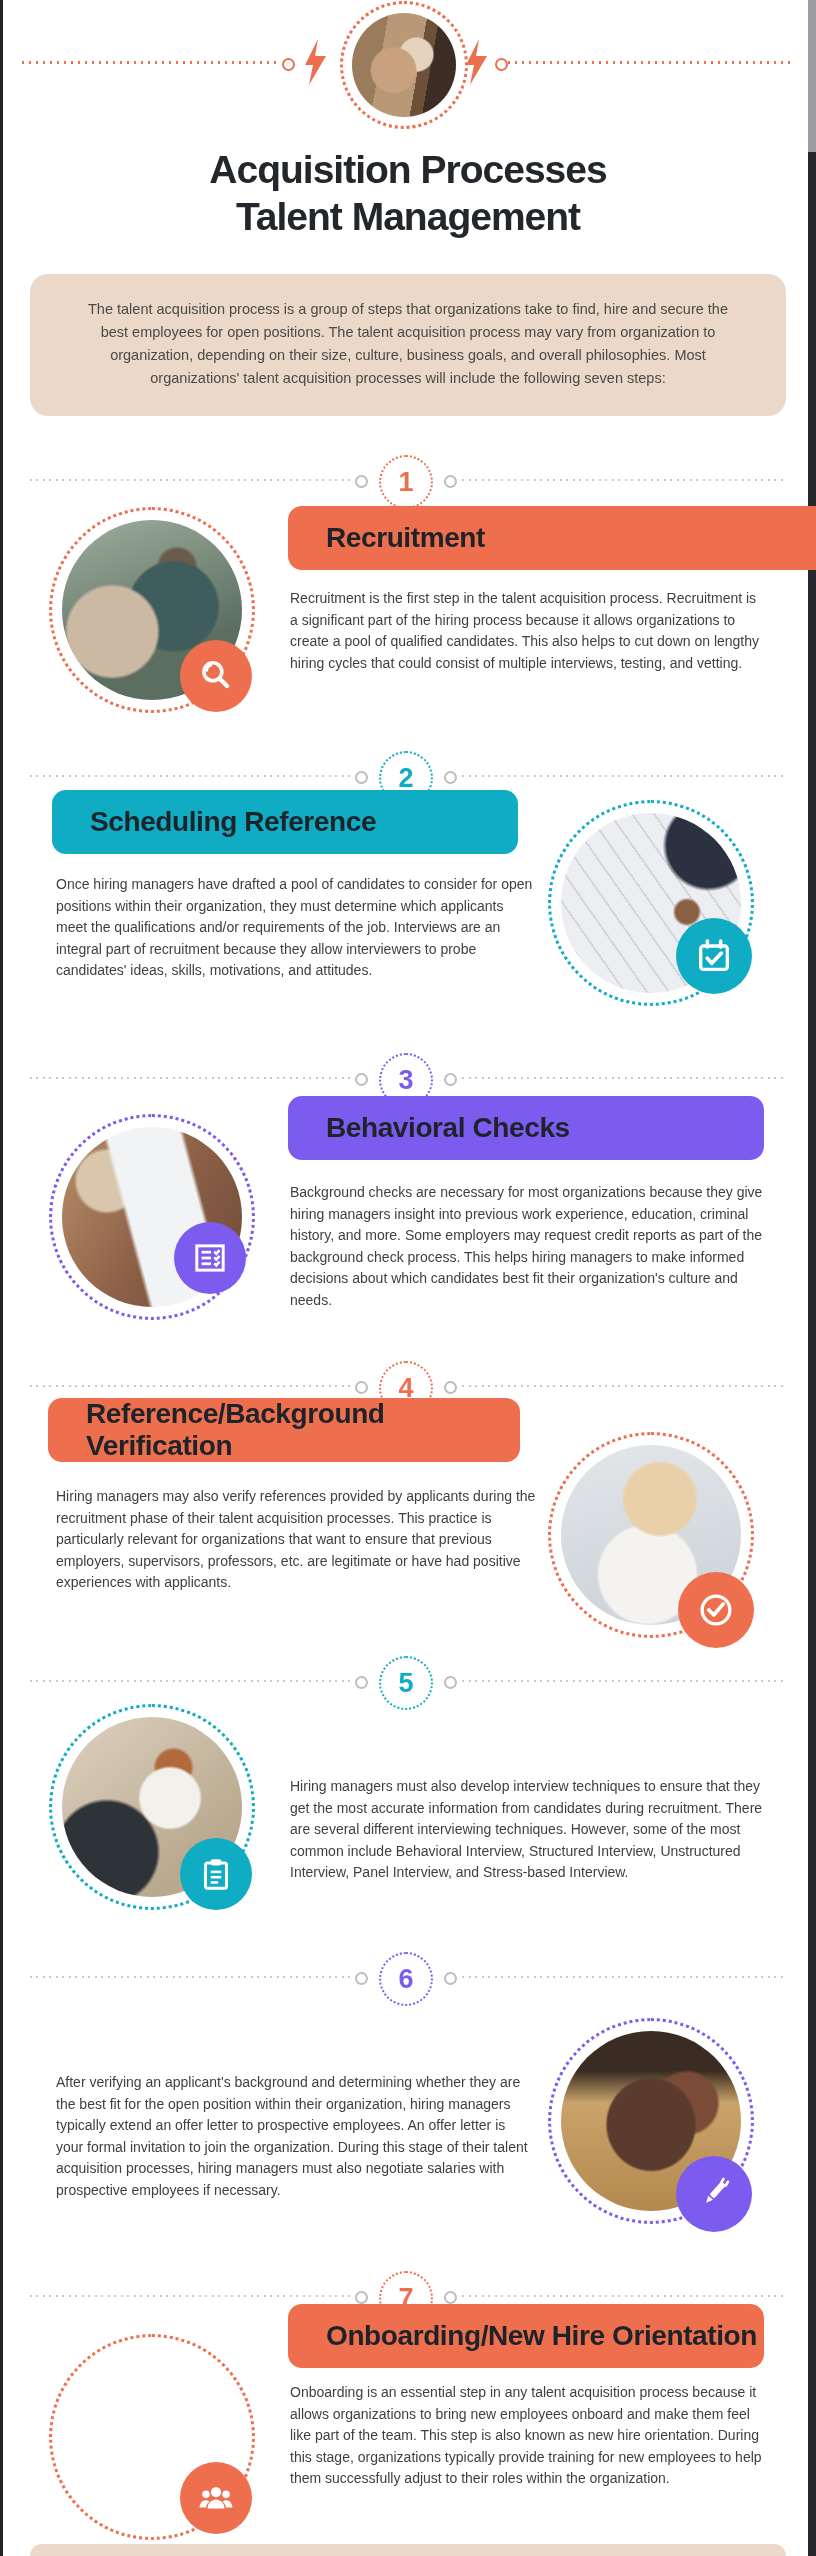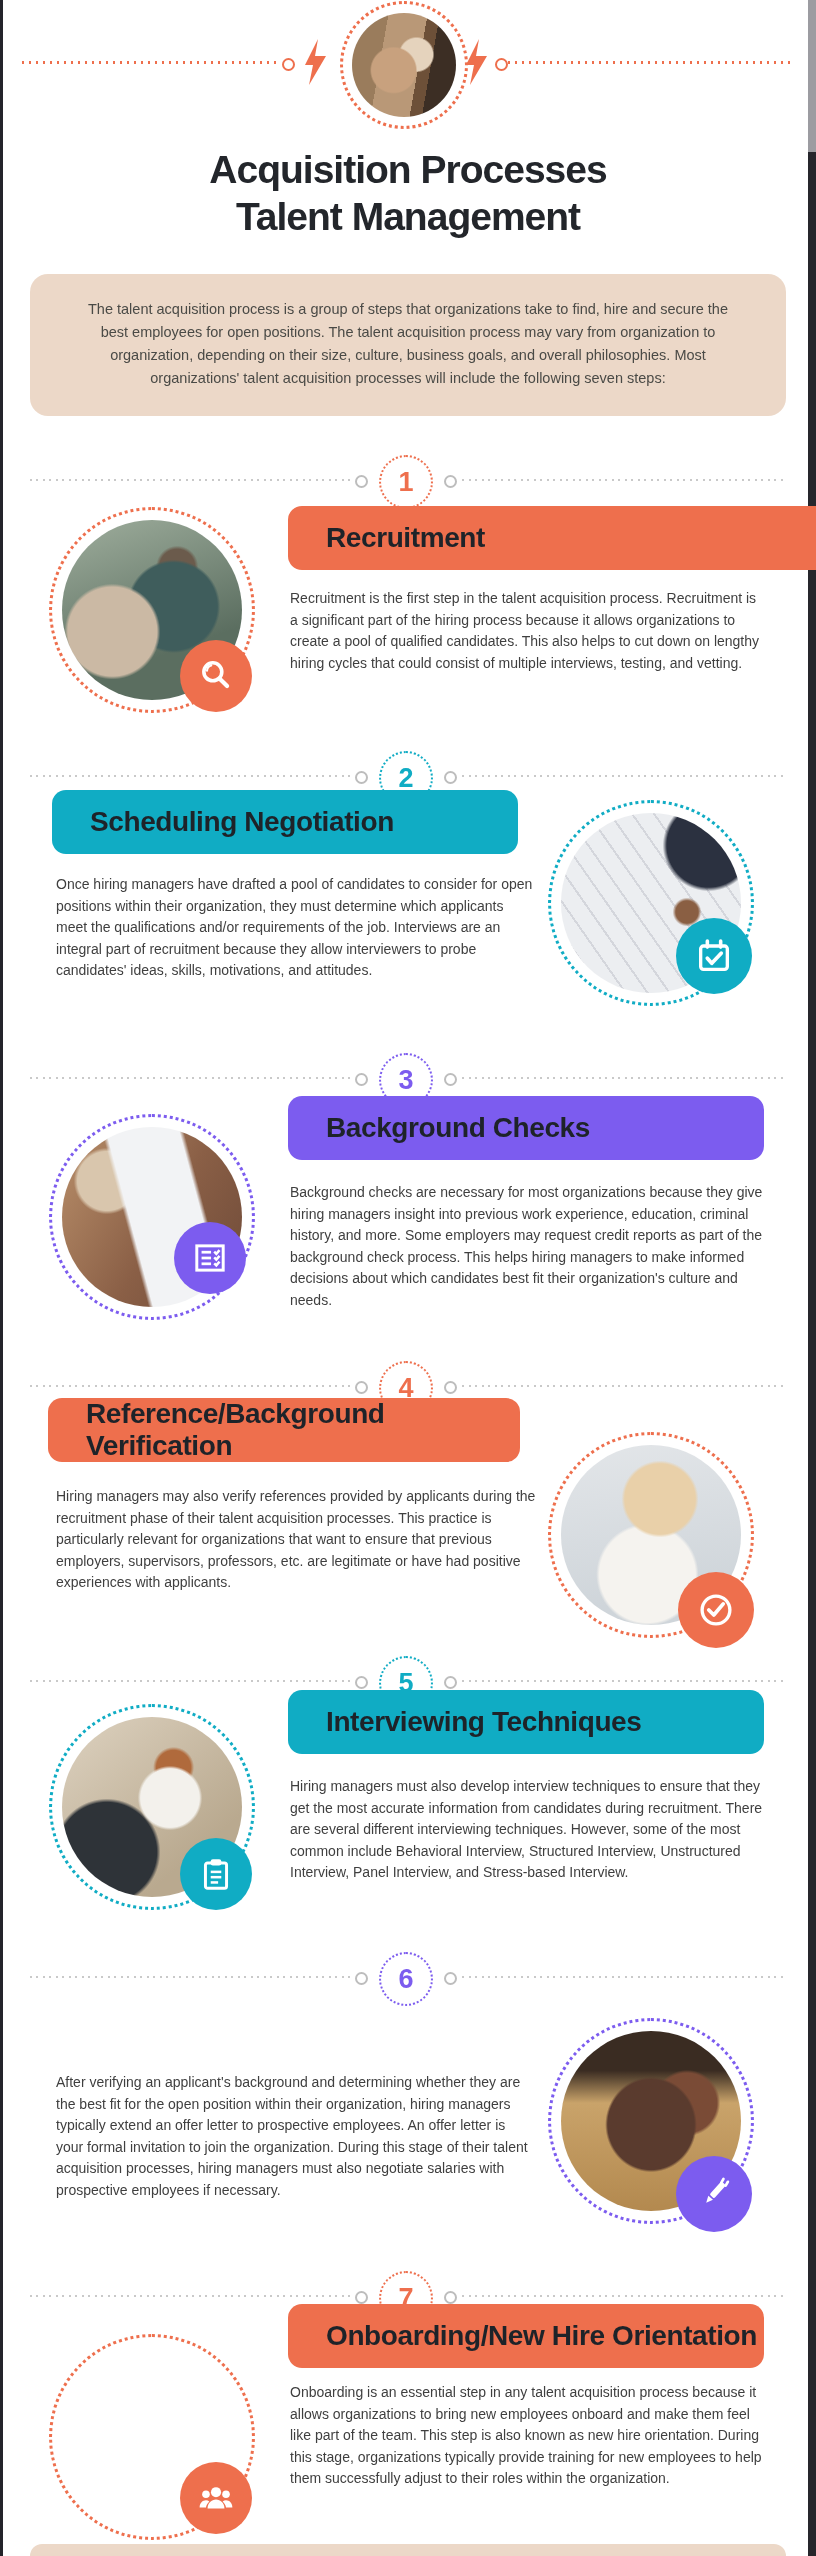--- a/index.html
+++ b/index.html
@@ -140,21 +140,21 @@
 
   <div class="divider-line" style="left:30px;top:775px;width:320px;"></div>
   <div class="divider-line" style="left:462px;top:775px;width:324px;"></div>
   <div class="open-dot gray" style="left:355px;top:771px;"></div>
   <div class="open-dot gray" style="left:444px;top:771px;"></div>
   <div class="num-circle teal" style="left:379px;top:751px;">
     <span>2</span>
     </div>
 
   <div class="head-box teal" style="left:52px;top:790px;width:466px;">
-    <span>Scheduling Negotiation</span>
+    <span>Scheduling Reference</span>
     </div>
   <div class="body-text" style="left:56px;top:874px;width:480px;">Once hiring managers have drafted a pool of candidates to consider for open positions within their organization, they must determine which applicants meet the qualifications and/or requirements of the job. Interviews are an integral part of recruitment because they allow interviewers to probe candidates' ideas, skills, motivations, and attitudes.</div>
   <div class="photo-ring ring-teal" style="left:548px;top:800px;width:200px;height:200px;"></div>
   <div class="photo ph2" style="left:561px;top:813px;width:180px;height:180px;"></div>
   <div class="badge teal" style="left:676px;top:918px;width:76px;height:76px;">
     <svg width="40" height="40" viewBox="0 0 36 36">
       <rect x="6" y="9" width="24" height="21" rx="2.5" fill="none" stroke="#fff" stroke-width="3"></rect>
       <line x1="12" y1="4.5" x2="12" y2="10" stroke="#fff" stroke-width="3.2" stroke-linecap="round"></line>
       <line x1="24" y1="4.5" x2="24" y2="10" stroke="#fff" stroke-width="3.2" stroke-linecap="round"></line>
       <polyline points="12,20 16,24.5 24.5,15.5" fill="none" stroke="#fff" stroke-width="3.4" stroke-linecap="round" stroke-linejoin="round"></polyline>
@@ -176,21 +176,21 @@
       <rect x="5.5" y="6.5" width="25" height="23" fill="none" stroke="#fff" stroke-width="2.8"></rect>
       <line x1="10" y1="12.5" x2="19" y2="12.5" stroke="#fff" stroke-width="2.6"></line>
       <line x1="10" y1="18" x2="19" y2="18" stroke="#fff" stroke-width="2.6"></line>
       <line x1="10" y1="23.5" x2="19" y2="23.5" stroke="#fff" stroke-width="2.6"></line>
       <polyline points="22,12 24,14 27,10.5" fill="none" stroke="#fff" stroke-width="2.4"></polyline>
       <polyline points="22,17.5 24,19.5 27,16" fill="none" stroke="#fff" stroke-width="2.4"></polyline>
       <polyline points="22,23 24,25 27,21.5" fill="none" stroke="#fff" stroke-width="2.4"></polyline>
     </svg>
   </div>
   <div class="head-box purple" style="left:288px;top:1096px;width:476px;">
-    <span>Background Checks</span>
+    <span>Behavioral Checks</span>
     </div>
   <div class="body-text" style="left:290px;top:1182px;width:474px;">Background checks are necessary for most organizations because they give hiring managers insight into previous work experience, education, criminal history, and more. Some employers may request credit reports as part of the background check process. This helps hiring managers to make informed decisions about which candidates best fit their organization's culture and needs.</div>
 
   <div class="divider-line" style="left:30px;top:1385px;width:320px;"></div>
   <div class="divider-line" style="left:462px;top:1385px;width:324px;"></div>
   <div class="open-dot gray" style="left:355px;top:1381px;"></div>
   <div class="open-dot gray" style="left:444px;top:1381px;"></div>
   <div class="num-circle orange" style="left:379px;top:1361px;">
     <span>4</span>
     </div>
@@ -220,23 +220,20 @@
   <div class="photo ph5" style="left:62px;top:1717px;width:180px;height:180px;"></div>
   <div class="badge teal" style="left:180px;top:1838px;width:72px;height:72px;">
     <svg width="38" height="38" viewBox="0 0 36 36">
       <rect x="8" y="7.5" width="20" height="24" rx="2" fill="none" stroke="#fff" stroke-width="2.8"></rect>
       <rect x="13" y="4" width="10" height="6" rx="2" fill="#fff"></rect>
       <line x1="13" y1="16" x2="23" y2="16" stroke="#fff" stroke-width="2.4"></line>
       <line x1="13" y1="21" x2="23" y2="21" stroke="#fff" stroke-width="2.4"></line>
       <line x1="13" y1="26" x2="20" y2="26" stroke="#fff" stroke-width="2.4"></line>
     </svg>
   </div>
-  <div class="head-box teal" style="left:288px;top:1690px;width:476px;">
-    <span>Interviewing Techniques</span>
-    </div>
   <div class="body-text" style="left:290px;top:1776px;width:474px;">Hiring managers must also develop interview techniques to ensure that they get the most accurate information from candidates during recruitment. There are several different interviewing techniques. However, some of the most common include Behavioral Interview, Structured Interview, Unstructured Interview, Panel Interview, and Stress-based Interview.</div>
 
   <div class="divider-line" style="left:30px;top:1976px;width:320px;"></div>
   <div class="divider-line" style="left:462px;top:1976px;width:324px;"></div>
   <div class="open-dot gray" style="left:355px;top:1972px;"></div>
   <div class="open-dot gray" style="left:444px;top:1972px;"></div>
   <div class="num-circle purple" style="left:379px;top:1952px;">
     <span>6</span>
     </div>
 

